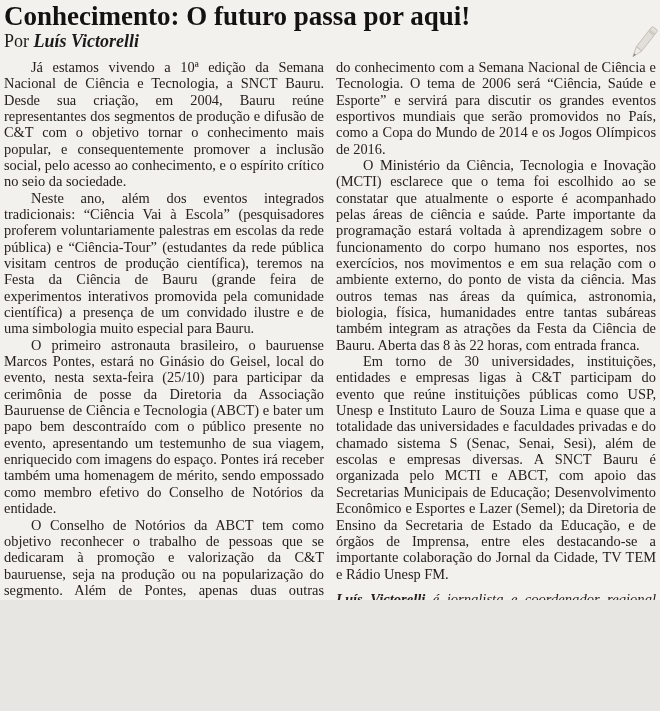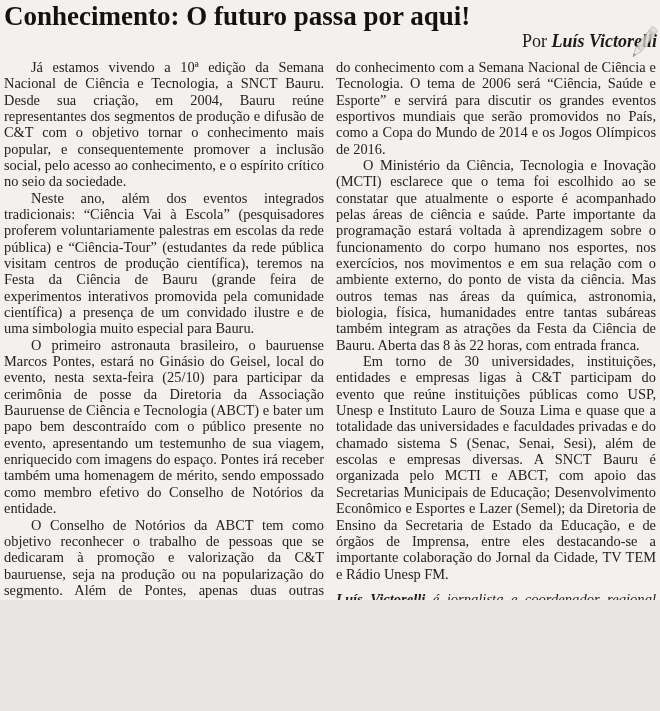--- a/index.html
+++ b/index.html
@@ -24,21 +24,20 @@
     font-size: 27px;
     font-weight: bold;
     line-height: 1.04;
     letter-spacing: 0px;
     color: #141210;
   }
   .byline {
     margin: 2px 0 7px 0;
     font-size: 18px;
     line-height: 1.1;
-    text-align: right;
   }
   .byline-author {
     font-weight: bold;
     font-style: italic;
   }
   .columns {
     display: flex;
     gap: 12px;
   }
   .col {

